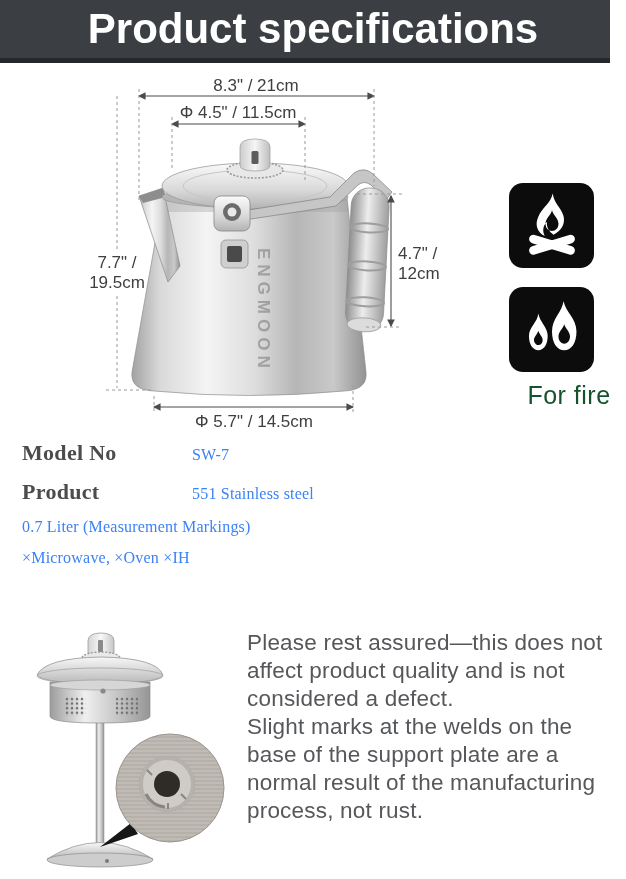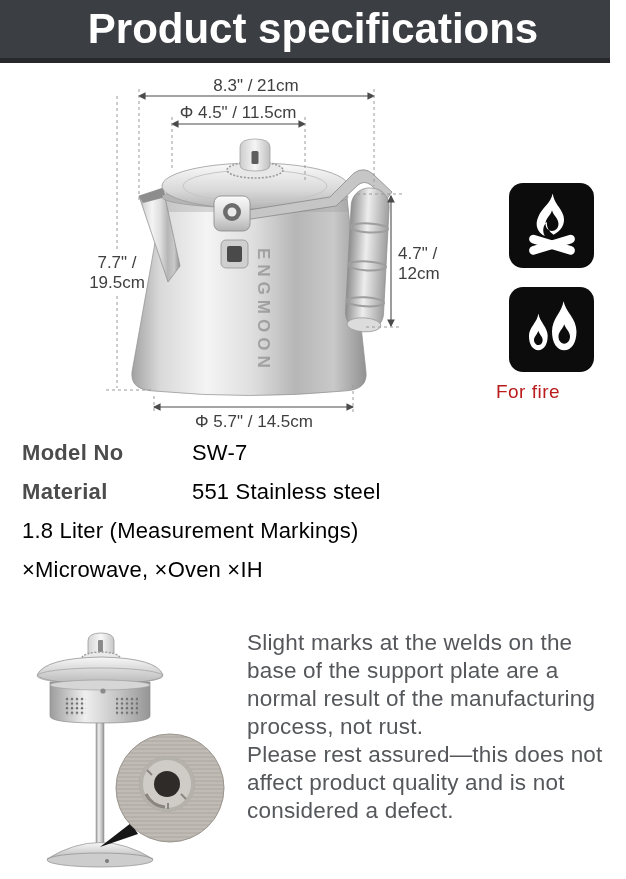--- a/index.html
+++ b/index.html
@@ -9,28 +9,28 @@
   .header{position:absolute;left:0;top:0;width:626px;height:58px;background:#3b3e43;
           border-bottom:5px solid #26282b;display:flex;align-items:center;justify-content:center;}
   .header h1{margin:0;color:#ffffff;font-size:42px;font-weight:700;letter-spacing:0px;}
   
   .diagram{position:absolute;left:0;top:62px;width:626px;height:368px;}
   
   .fire-tile{position:absolute;width:85px;height:85px;background:#0c0c0c;border-radius:14px;
              display:flex;align-items:center;justify-content:center;}
   .fire-tile.one{left:509px;top:183px;}
   .fire-tile.two{left:509px;top:287px;}
-  .fire-caption{position:absolute;left:473px;top:381px;width:110px;text-align:center;
-                font-size:19px;color:#b91c1c;letter-spacing:0.5px;}
+  .fire-caption{position:absolute;left:514px;top:381px;width:110px;text-align:center;
+                font-size:25px;color:#14532d;letter-spacing:0.5px;}
   
   .specs{position:absolute;left:22px;top:440px;width:592px;}
-  .spec-row{display:flex;align-items:baseline;margin-bottom:13px;}
+  .spec-row{display:flex;align-items:baseline;margin-bottom:13px;font-family:Liberation Serif, serif;}
   .spec-label{min-width:170px;font-size:22px;font-weight:700;color:#4c4c4c;letter-spacing:0.3px;
               padding-right:18px;box-sizing:border-box;white-space:nowrap;}
-  .spec-value{font-size:22px;color:#000000;letter-spacing:0.2px;white-space:nowrap;}
+  .spec-value{font-size:16px;color:#3b82f6;letter-spacing:0.2px;white-space:nowrap;}
   
   .basket-wrap{position:absolute;left:0px;top:628px;width:245px;height:251px;}
   .note{position:absolute;left:247px;top:629px;width:366px;font-size:22.5px;line-height:28px;
         color:#55575a;letter-spacing:0.2px;}
   .note p{margin:0;}
 </style>
 </head>
 <body>
 
 <div class="page">
@@ -156,25 +156,25 @@
     </svg>
   </div>
   <div class="fire-caption">For fire</div>
 
   <div class="specs">
     <div class="spec-row">
       <div class="spec-label">Model No</div>
       <div class="spec-value">SW-7</div>
     </div>
     <div class="spec-row">
-      <div class="spec-label">Material</div>
+      <div class="spec-label">Product</div>
       <div class="spec-value">551 Stainless steel</div>
     </div>
     <div class="spec-row">
-      <div class="spec-value">1.8 Liter (Measurement Markings)</div>
+      <div class="spec-value">0.7 Liter (Measurement Markings)</div>
     </div>
     <div class="spec-row">
       <div class="spec-value">×Microwave, ×Oven ×IH</div>
     </div>
   </div>
 
   <div class="basket-wrap">
     <svg width="245" height="251" viewBox="0 0 245 251" xmlns="http://www.w3.org/2000/svg">
       <defs>
         <linearGradient id="bk" x1="0" y1="0" x2="1" y2="0">
@@ -239,17 +239,17 @@
         <path d="M146,166 A23,23 0 0 0 165,179" fill="none" stroke="#8a857f" stroke-width="3"></path>
         <path d="M151,139 A23,23 0 0 0 145,153" fill="none" stroke="#989differ" stroke-width="0"></path>
         <line x1="147" y1="142" x2="152" y2="147" stroke="#8a857f" stroke-width="2"></line>
         <line x1="186" y1="171" x2="181" y2="166" stroke="#8a857f" stroke-width="2"></line>
         <line x1="168" y1="181" x2="168" y2="175" stroke="#8a857f" stroke-width="2"></line>
       </g>
     </svg>
   </div>
 
   <div class="note">
+    <p>Please rest assured—this does not affect product quality and is not considered a defect.</p>
     <p>Slight marks at the welds on the base of the support plate are a normal result of the manufacturing process, not rust.</p>
-    <p>Please rest assured—this does not affect product quality and is not considered a defect.</p>
   </div>
 
 </div>
 
 </body></html>

